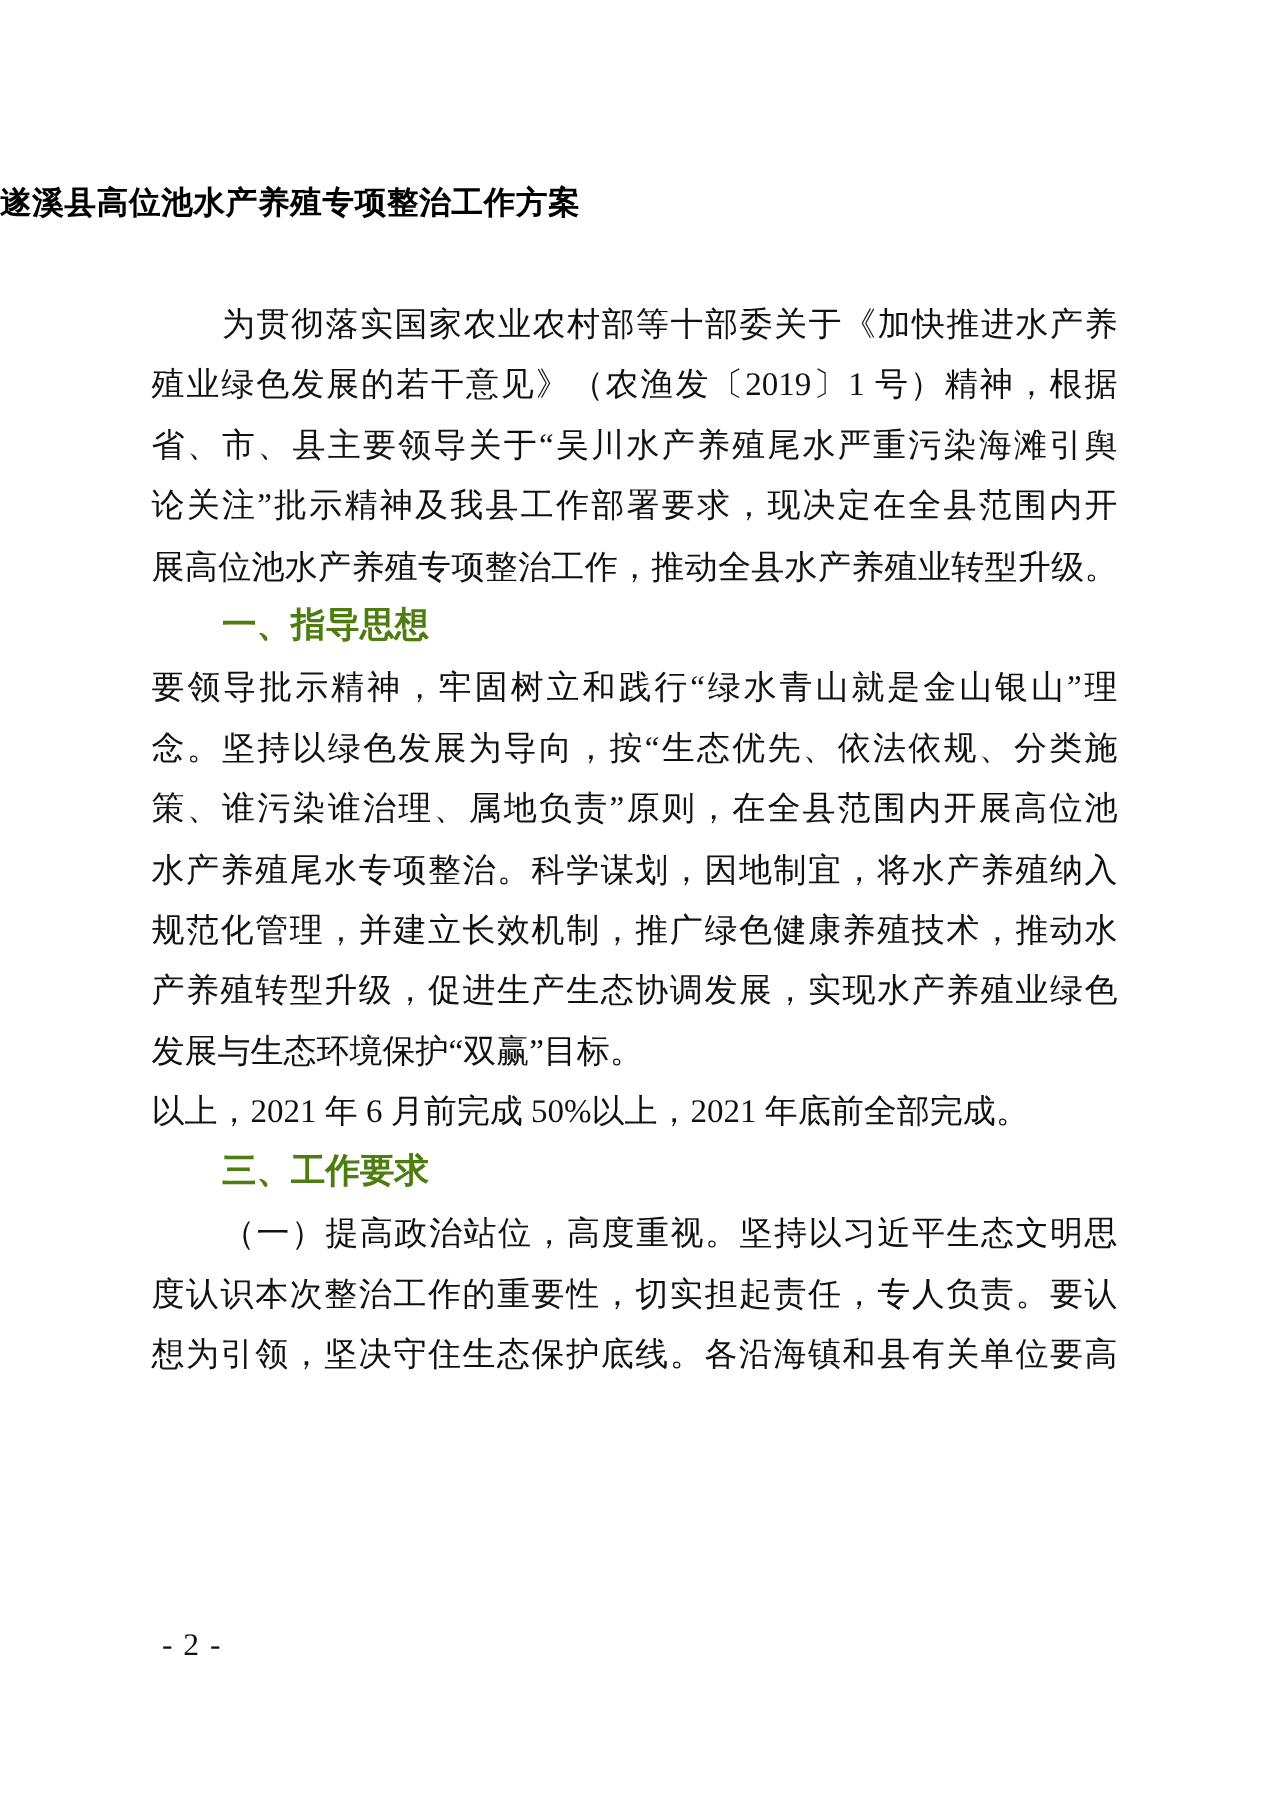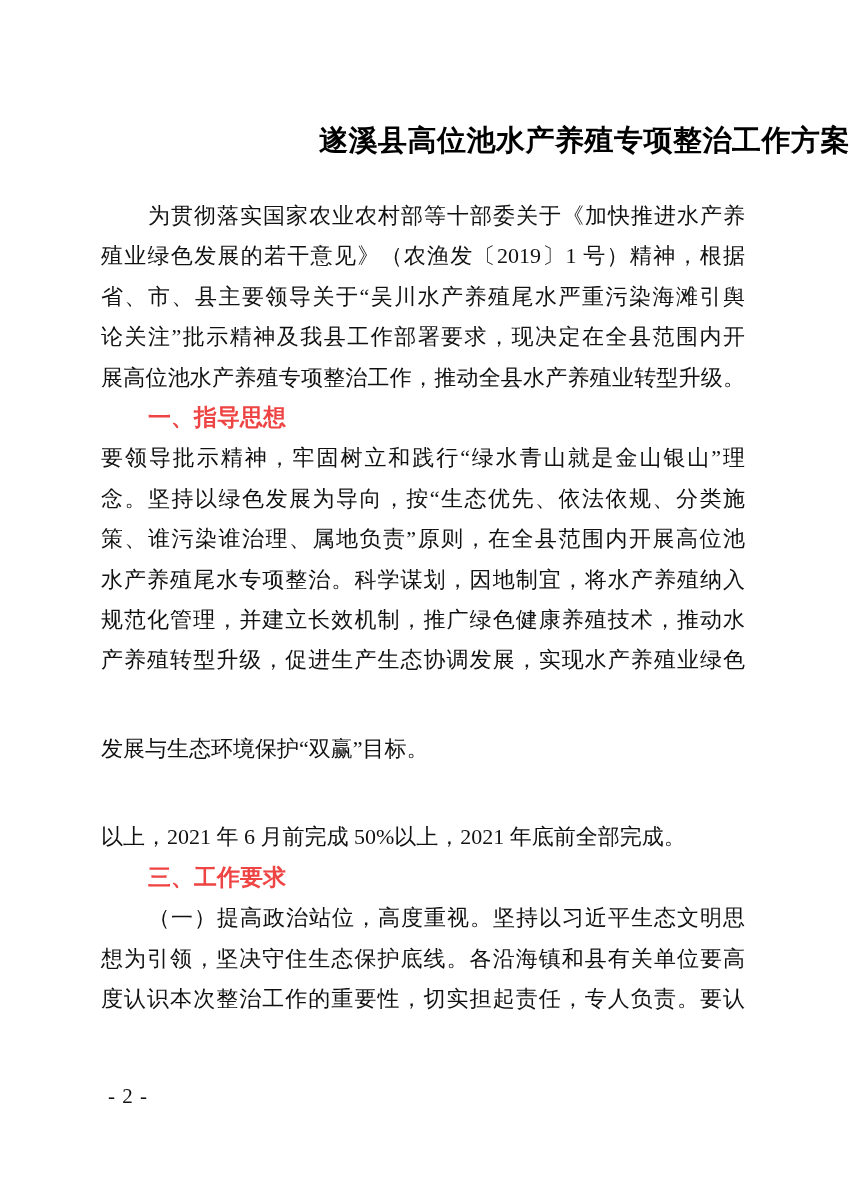--- a/index.html
+++ b/index.html
@@ -14,22 +14,22 @@
     background: #ffffff;
     overflow: hidden;
     color: #111111;
     font-family: "Liberation Serif", "DejaVu Serif", serif;
   }
   .doc-title {
     position: absolute;
     top: 121px;
     left: 0;
     width: 100%;
-    text-align: right;
-    font-size: 29px;
+    text-align: left;
+    font-size: 21px;
     font-weight: bold;
     letter-spacing: 0.5px;
     color: #000000;
     font-family: "Liberation Serif", "DejaVu Serif", serif;
   }
   .doc-body {
     position: absolute;
     left: 101px;
     top: 196px;
     width: 644px;
@@ -39,33 +39,32 @@
   }
   .line {
     text-align: justify;
     text-align-last: justify;
     text-justify: inter-character;
     white-space: nowrap;
   }
   .line.short {
     text-align: right;
     text-align-last: left;
-    margin-top: 48px;
   }
   .line.indent {
     text-indent: 47px;
   }
   .line.heading {
-    font-family: Liberation Serif, serif;
+    font-family: Liberation Mono, monospace;
     font-weight: 700;
     font-size: 23px;
     text-align: left;
     text-align-last: left;
     text-indent: 47px;
-    color: #ef4444;
+    color: #4d7c0f;
   }
   .page-number {
     position: absolute;
     left: 108px;
     top: 1084px;
     font-size: 21px;
     letter-spacing: 1px;
     color: #111111;
     font-family: "Liberation Serif", "DejaVu Serif", serif;
   }
@@ -94,20 +93,20 @@
     <div class="line">规范化管理，并建立长效机制，推广绿色健康养殖技术，推动水</div>
     <div class="line">产养殖转型升级，促进生产生态协调发展，实现水产养殖业绿色</div>
     <div class="line short">发展与生态环境保护“双赢”目标。</div>
 
 
     <div class="line short">以上，2021 年 6 月前完成 50%以上，2021 年底前全部完成。</div>
 
     <div class="line heading">三、工作要求</div>
 
     <div class="line indent">（一）提高政治站位，高度重视。坚持以习近平生态文明思</div>
+    <div class="line">度认识本次整治工作的重要性，切实担起责任，专人负责。要认</div>
     <div class="line">想为引领，坚决守住生态保护底线。各沿海镇和县有关单位要高</div>
-    <div class="line">度认识本次整治工作的重要性，切实担起责任，专人负责。要认</div>
 
   </div>
 
   <div class="page-number">- 2 -</div>
 
 </div>
 
 </body></html>

